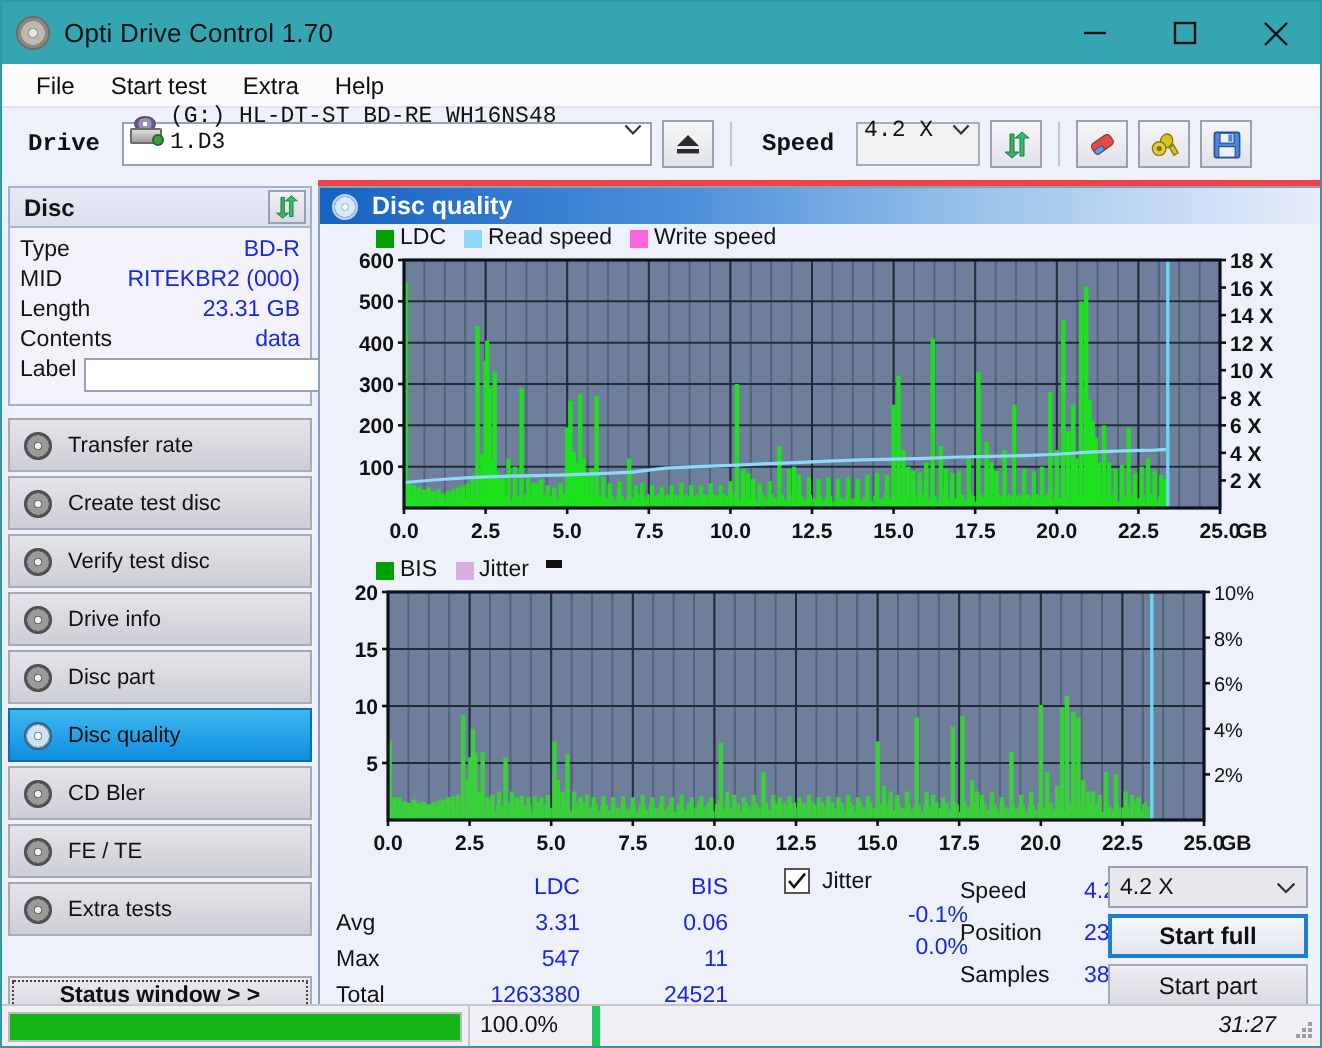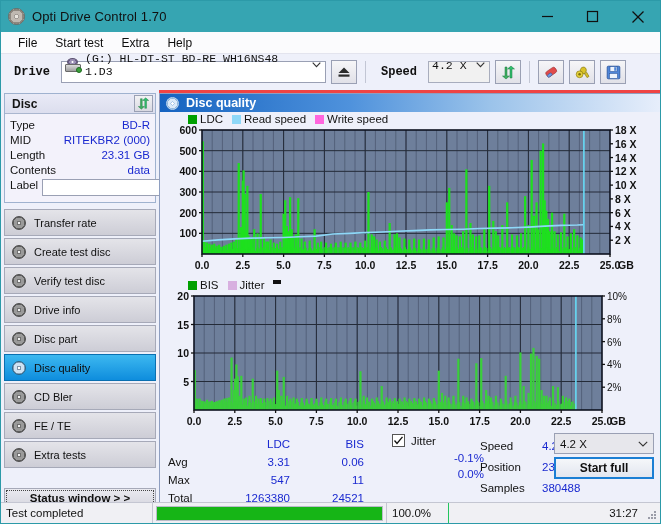--- a/index.html
+++ b/index.html
@@ -376,23 +376,24 @@
     overflow: hidden;
   }
   .sb-bar-inner { height: 100%; background: #16b516; }
   .sb-pct {
     width: 62px; padding-left: 5px; color: #111;
     border-left: 1px solid #c4c6d2;
     height: 100%; display: flex; align-items: center;
   }
   .sb-time {
     flex: 1; color: #111;
-    border-left: 1px solid #22c55e;
+    border-left: 4px solid #22c55e;
     height: 100%; display: flex; align-items: center; justify-content: flex-end;
     padding-right: 22px;
+    font-style: italic;
   }
   .sb-grip {
     position: absolute; right: 3px; bottom: 3px;
     width: 10px; height: 10px;
   }
   .sb-grip i {
     position: absolute; width: 2px; height: 2px; background: #9a9ca8;
   }
   .tick-lbl { font-size: 10.5px; fill: #111; font-family: "Liberation Sans", sans-serif; font-weight: bold;}
   .tick-lbl-sm { font-size: 10px; fill: #111; font-family: "Liberation Sans", sans-serif; }
@@ -1738,27 +1739,29 @@
             <span>4.2 X</span>
             <span class="caret">
               <svg width="10" height="6" viewBox="0 0 10 6">
                   <polyline points="0.8,0.8 5,5 9.2,0.8" fill="none" stroke="#333" stroke-width="1.1"></polyline>
                 </svg>
             </span>
           </div>
           <div class="btn-primary">
             <span>Start full</span>
           </div>
+          <div class="btn-normal">
+            <span>Start part</span>
+          </div>
         </div>
       </div>
     </div>
   </div>
 
   <div class="statusbar">
-    <div class="sb-text">Test completed</div>
     <div class="sb-progress">
       <div class="sb-bar-outer">
         <div class="sb-bar-inner" id="progress-fill" style="width: 100%;"></div>
       </div>
     </div>
     <div class="sb-pct">100.0%</div>
     <div class="sb-time">31:27</div>
     <div class="sb-grip">
       <i style="left:7px;top:1px"></i>
         <i style="left:4px;top:4px"></i>

